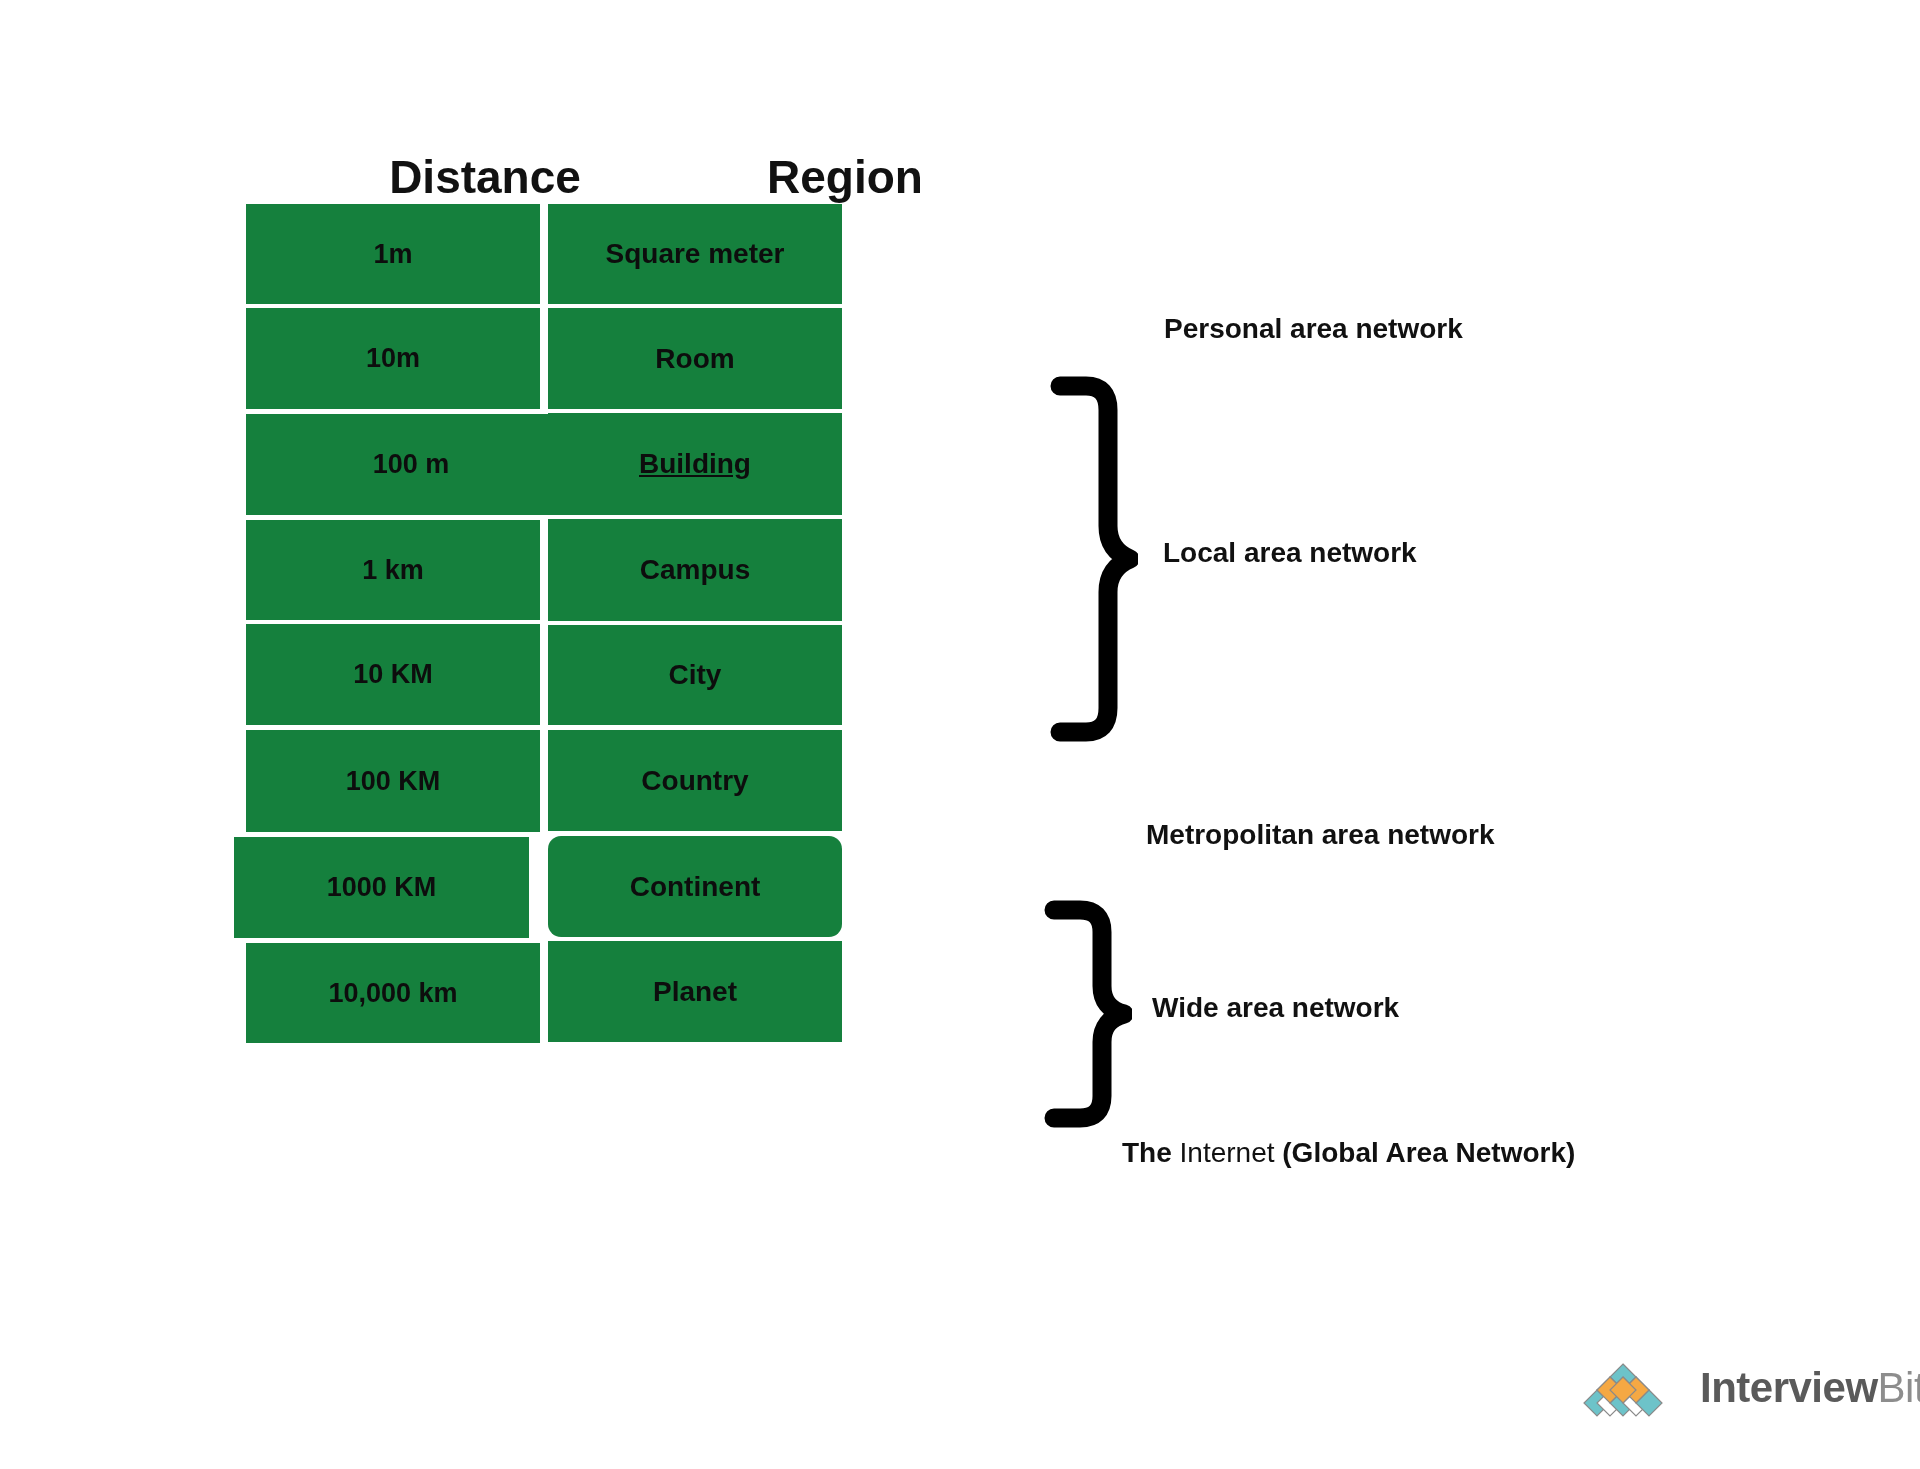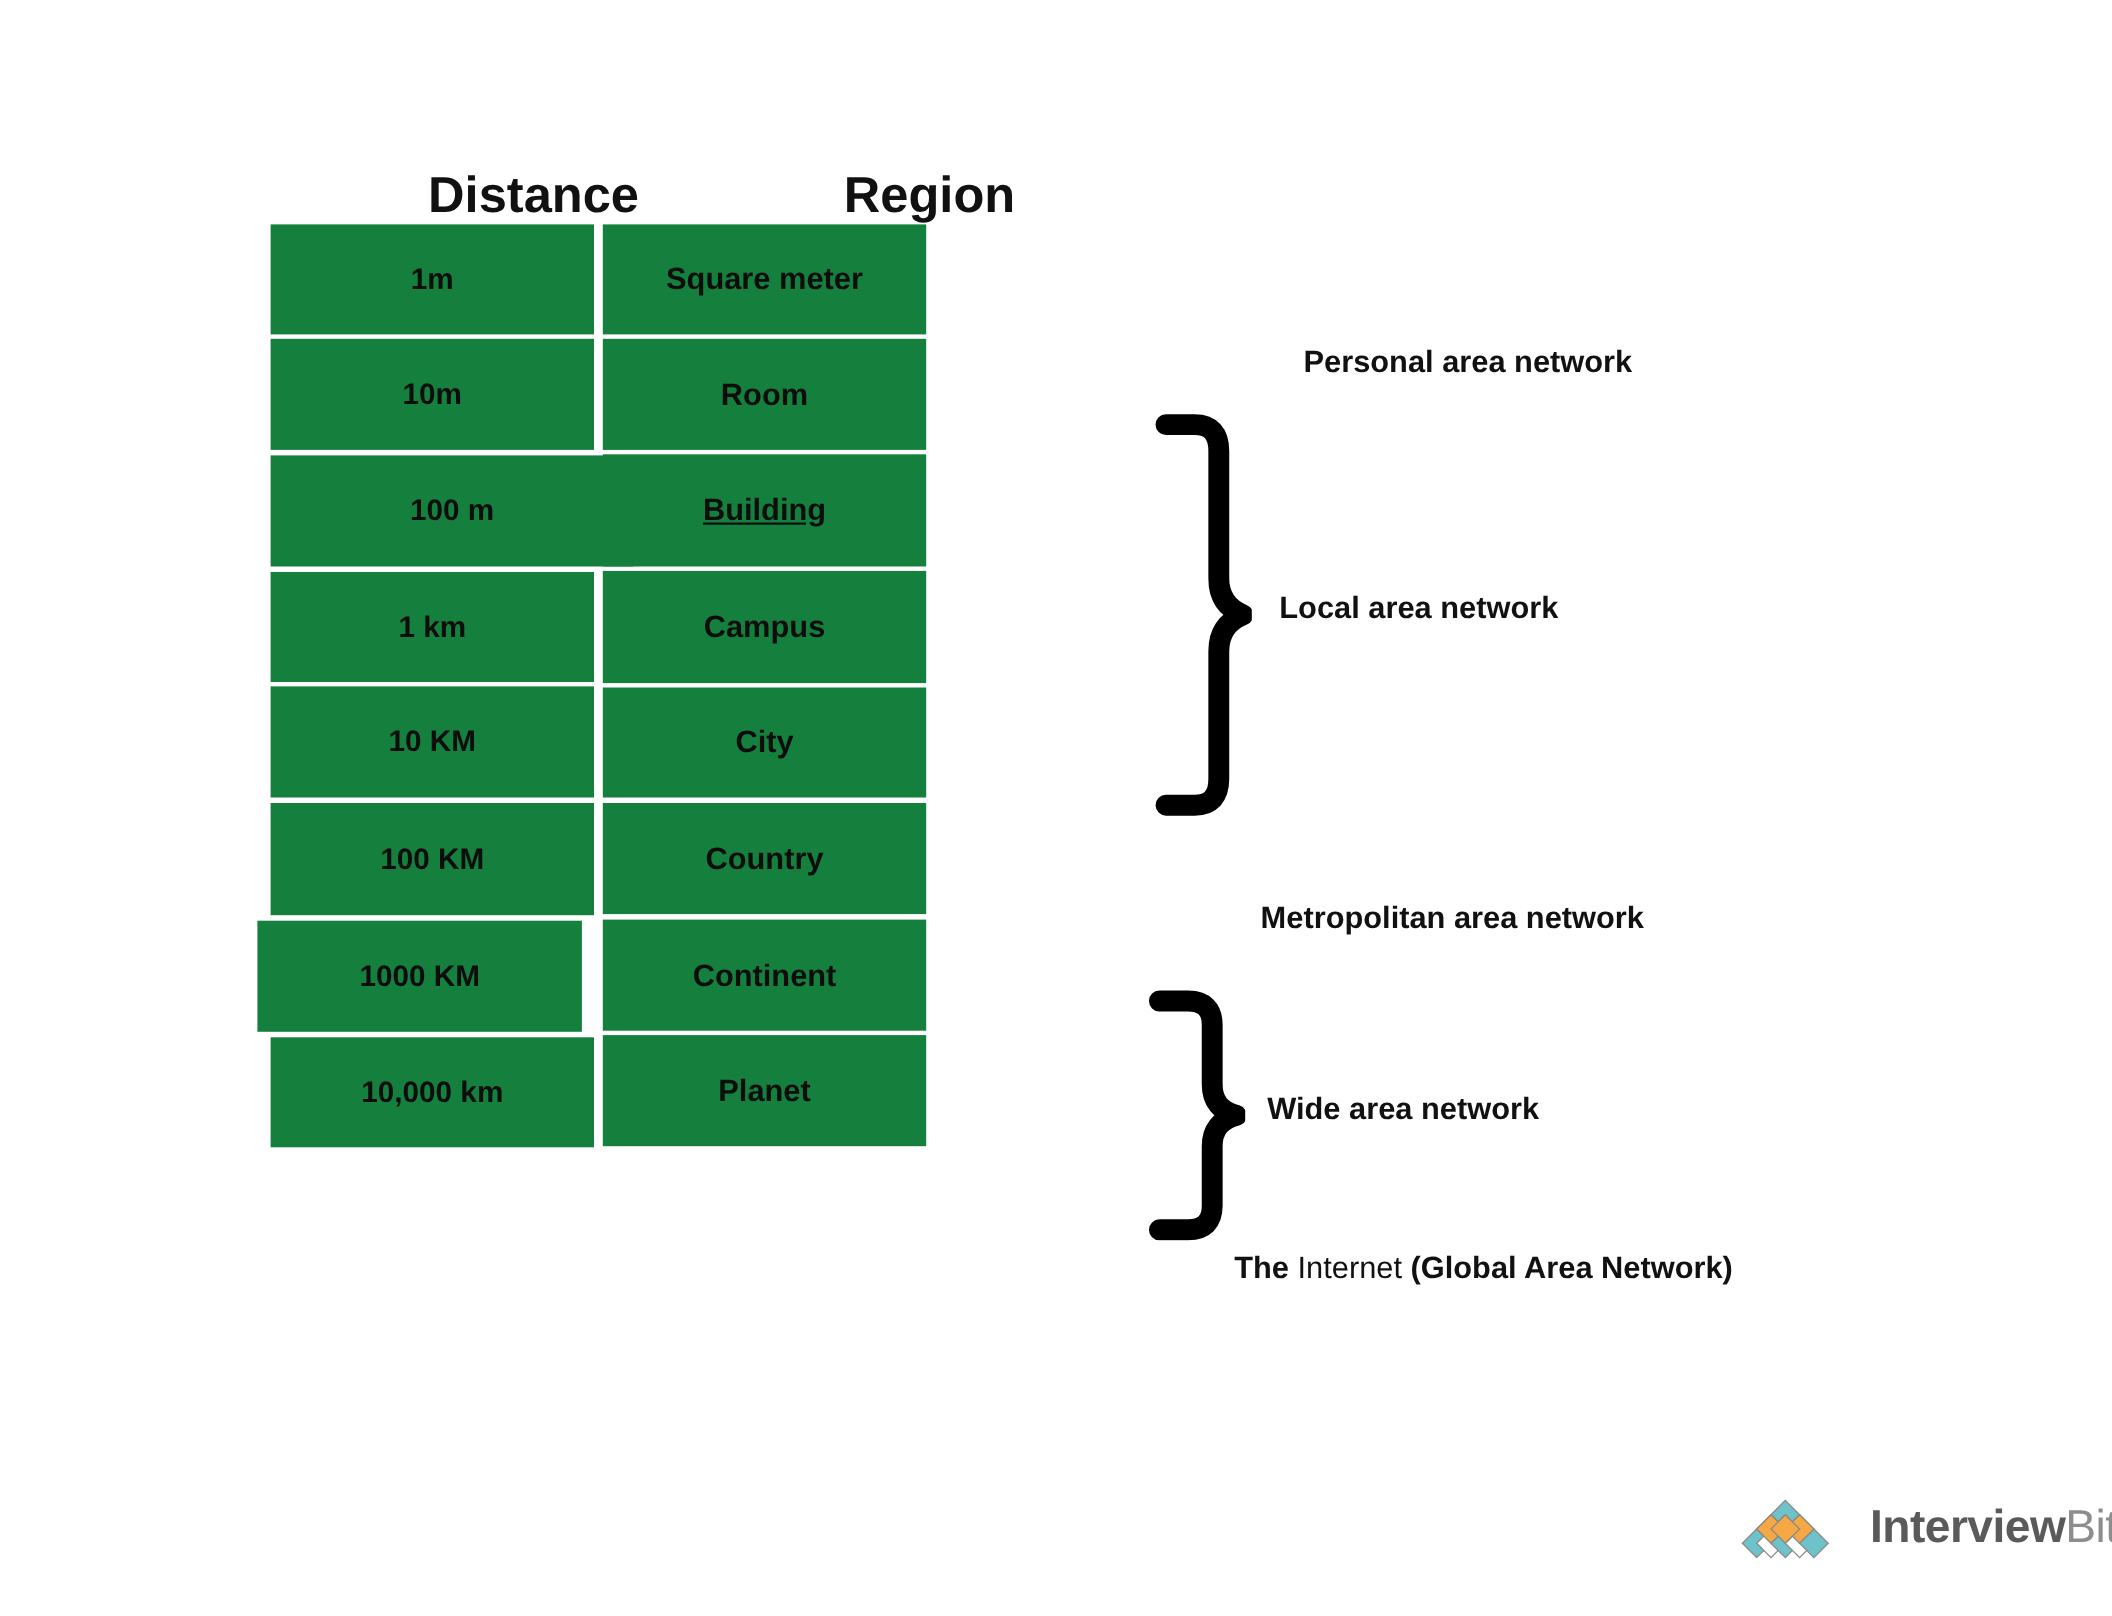--- a/index.html
+++ b/index.html
@@ -110,36 +110,36 @@
   <div class="cell distance" style="left:246px; top:730px; width:294px; height:102px;">100 KM</div>
   <div class="cell distance" style="left:234px; top:837px; width:295px; height:101px;">1000 KM</div>
   <div class="cell distance" style="left:246px; top:943px; width:294px; height:100px;">10,000 km</div>
 
   <div class="cell region" style="left:548px; top:204px; width:294px; height:100px;">Square meter</div>
   <div class="cell region" style="left:548px; top:308px; width:294px; height:101px;">Room</div>
   <div class="cell region" style="left:548px; top:413px; width:294px; height:102px;text-decoration:underline;">Building</div>
   <div class="cell region" style="left:548px; top:519px; width:294px; height:102px;">Campus</div>
   <div class="cell region" style="left:548px; top:625px; width:294px; height:100px;">City</div>
   <div class="cell region" style="left:548px; top:730px; width:294px; height:101px;">Country</div>
-  <div class="cell region" style="left:548px; top:836px; width:294px; height:101px;">Continent</div>
+  <div class="cell region" style="left:548px; top:836px; width:294px; height:101px;border-radius:13px;">Continent</div>
   <div class="cell region" style="left:548px; top:941px; width:294px; height:101px;">Planet</div>
 
   <div class="brace" style="left:1046px; top:376px; width:92px; height:366px;">
     <svg width="92" height="366" viewBox="0 0 92 366" xmlns="http://www.w3.org/2000/svg">
       <path d="M14 10 H40 Q62 10 62 34 V150 Q62 174 84 183 Q62 192 62 216 V332 Q62 356 40 356 H14" fill="none" stroke="#000000" stroke-width="19" stroke-linecap="round" stroke-linejoin="round"></path>
     </svg>
   </div>
 
   <div class="brace" style="left:1040px; top:900px; width:92px; height:228px;">
     <svg width="92" height="228" viewBox="0 0 92 228" xmlns="http://www.w3.org/2000/svg">
       <path d="M14 10 H40 Q62 10 62 32 V86 Q62 108 84 114 Q62 120 62 142 V196 Q62 218 40 218 H14" fill="none" stroke="#000000" stroke-width="19" stroke-linecap="round" stroke-linejoin="round"></path>
     </svg>
   </div>
 
-  <div class="ann-label" style="left:1164px; top:313px;margin-left:21px;">Personal area network</div>
+  <div class="ann-label" style="left:1164px; top:313px;">Personal area network</div>
 
   <div class="ann-label" style="left:1163px; top:537px;">Local area network</div>
 
   <div class="ann-label" style="left:1146px; top:819px;">Metropolitan area network</div>
 
   <div class="ann-label" style="left:1152px; top:992px;">Wide area network</div>
 
   <div class="ann-label" style="left:1122px; top:1137px;"><span>The </span><span class="light">Internet </span><span>(Global Area Network)</span></div>
 
   <div id="logo">

